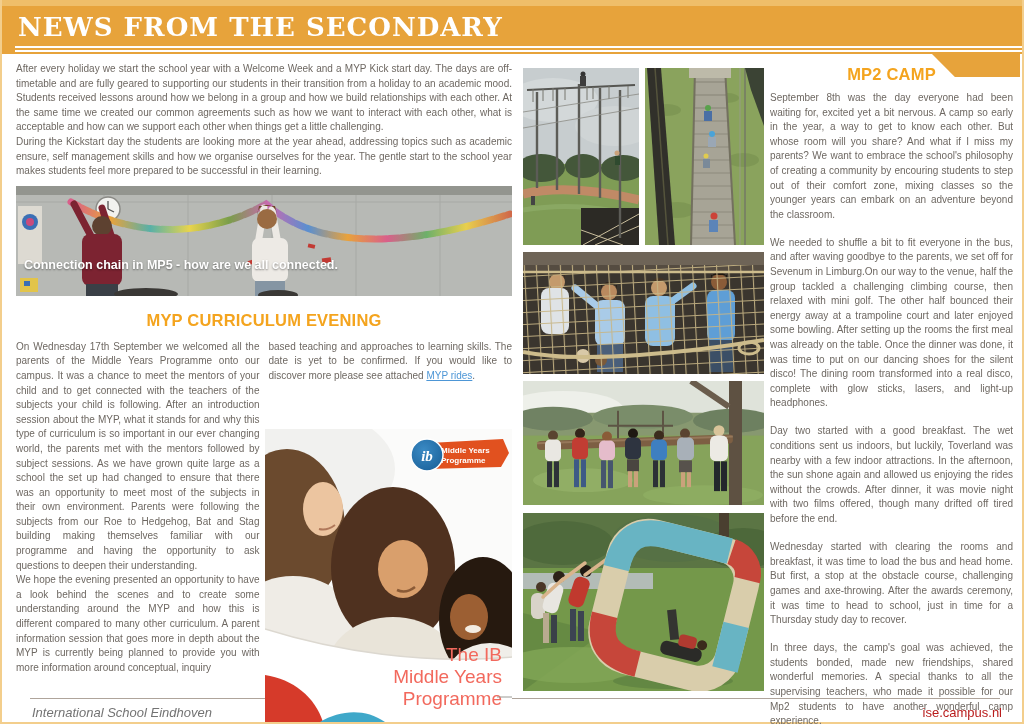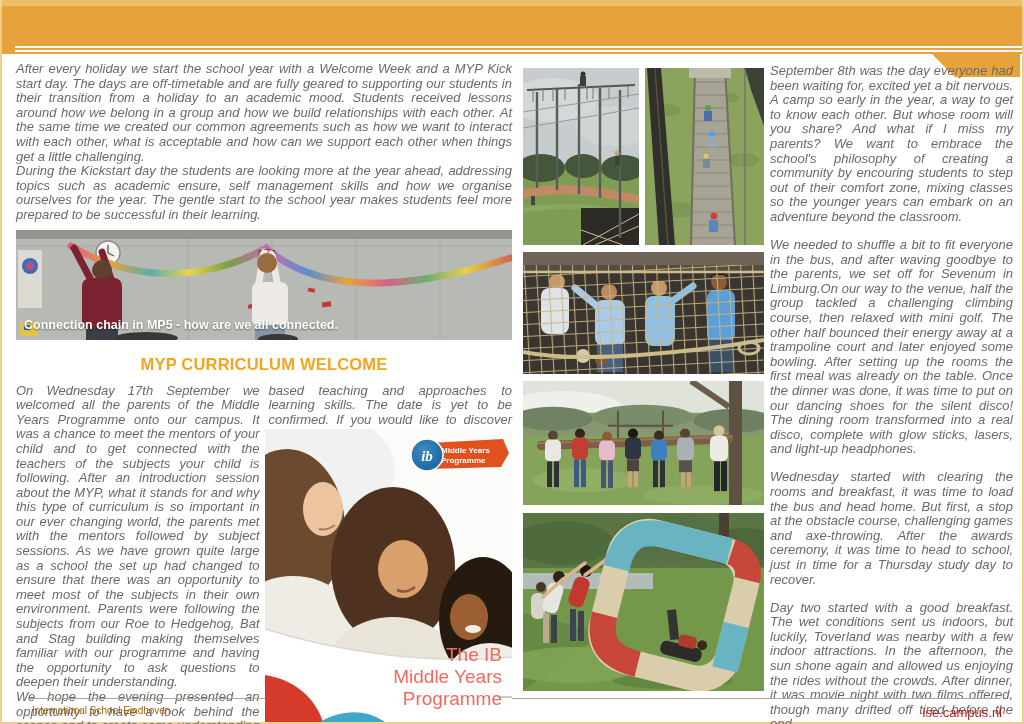--- a/index.html
+++ b/index.html
@@ -12,56 +12,57 @@
   .banner{position:absolute;top:0;left:0;right:0;height:54px;background:#E7A33B;border-top:6px solid #EFBE69;box-sizing:border-box;}
   .banner h1{margin:0;padding:6px 0 0 16px;font-family:"DejaVu Serif",serif;font-weight:700;
              font-size:26px;letter-spacing:1px;color:#ffffff;}
   .banner-rule{position:absolute;left:13px;right:0;bottom:2px;height:6px;
                border-top:2px solid #ffffff;border-bottom:2px solid #ffffff;box-sizing:border-box;}
   .banner-tail{position:absolute;top:54px;right:2px;width:88px;height:23px;background:#E7A33B;
                clip-path:polygon(0 0,100% 0,100% 100%,26% 100%);}
 
   h2.sec{margin:0 0 7px;text-align:center;font-size:16.5px;font-weight:bold;color:#F4A41E;letter-spacing:.2px;line-height:20px;}
   h2.sec.mt{margin-top:14px;}
-  p.body{margin:0;font-size:13px;line-height:14.6px;color:#6E6862;text-align:justify;font-style:italic;}
+  p.body{margin:0;font-size:10px;line-height:14.6px;color:#6E6862;text-align:justify;}
 
   .col-left{position:absolute;left:14px;top:62px;width:496px;}
   .col-right{position:absolute;left:768px;top:64px;width:243px;}
   .col-right p.body{margin:0 0 13.5px;}
 
   figure.chain{position:relative;margin:7px 0 0;width:496px;height:110px;overflow:hidden;}
   figure.chain svg{display:block;}
-  figcaption.cap{position:absolute;left:8px;bottom:8px;color:#ffffff;font-weight:bold;
+  figcaption.cap{position:absolute;left:8px;bottom:24px;color:#ffffff;font-weight:bold;
                  font-size:12.5px;text-shadow:0 1px 2px rgba(0,0,0,.45);}
 
   .two-col{display:flex;gap:9px;margin-top:10px;}
   .tc{flex:1;min-width:0;}
   a.flink{color:#4D96D6;text-decoration:underline;cursor:pointer;}
 
   .photo{position:absolute;overflow:hidden;}
   .photo svg{display:block;width:100%;height:100%;}
   #photoA{left:521px;top:68px;width:116px;height:177px;}
   #photoB{left:643px;top:68px;width:119px;height:177px;}
   #photoC{left:521px;top:252px;width:241px;height:122px;}
   #photoD{left:521px;top:381px;width:241px;height:124px;}
   #photoE{left:521px;top:513px;width:241px;height:178px;}
 
   .flyer{position:absolute;left:263px;top:429px;width:247px;height:293px;z-index:3;background:#fbfbfa;}
   .flyer svg{display:block;width:100%;height:100%;}
 
   .footer-line{position:absolute;left:28px;right:22px;top:698px;border-top:1.5px solid #AFA49B;z-index:1;}
-  .footer-left{position:absolute;left:30px;top:705px;font-size:10px;color:#a16207;z-index:2;}
+  .footer-left{position:absolute;left:30px;top:705px;font-size:13px;color:#737373;z-index:2;font-style:italic;}
   .footer-right{position:absolute;right:20px;top:705px;font-size:13px;color:#b91c1c;z-index:2;text-align:right;}
 </style>
 </head>
 <body>
 
 <div class="page">
 
   <header class="banner">
+    <h1>NEWS FROM THE SECONDARY</h1>
     <div class="banner-rule"></div>
   </header>
   <div class="banner-tail"></div>
 
   <section class="col-left">
     <p class="body">After every holiday we start the school year with a Welcome Week and a MYP Kick start day. The days are off-timetable and are fully geared to supporting our students in their transition from a holiday to an academic mood. Students received lessons around how we belong in a group and how we build relationships with each other. At the same time we created our common agreements such as how we want to interact with each other, what is acceptable and how can we support each other when things get a little challenging.</p>
     <p class="body">During the Kickstart day the students are looking more at the year ahead, addressing topics such as academic ensure, self management skills and how we organise ourselves for the year. The gentle start to the school year makes students feel more prepared to be successful in their learning.</p>
 
     <figure class="chain">
       <svg viewBox="0 0 496 110" width="496" height="110" preserveAspectRatio="none">
@@ -117,21 +118,21 @@
           <path d="M241,30 a10,10 0 0 1 20,-2 l-2,-8 -16,0 z" fill="#6e4526"></path>
           <rect x="236" y="52" width="36" height="44" rx="7" fill="#edeae5"></rect>
           <rect x="239" y="95" width="30" height="15" fill="#8595a3"></rect>
         </g>
         <ellipse cx="130" cy="108" rx="32" ry="6" fill="#3a3835"></ellipse>
         <ellipse cx="262" cy="109" rx="20" ry="5" fill="#3a3835"></ellipse>
       </svg>
       <figcaption class="cap">Connection chain in MP5 - how are we all connected.</figcaption>
     </figure>
 
-    <h2 class="sec mt">MYP CURRICULUM WELCOME</h2>
+    <h2 class="sec mt">MYP CURRICULUM EVENING</h2>
     <div class="two-col">
       <div class="tc">
         <p class="body">On Wednesday 17th September we welcomed all the parents of the Middle Years Programme onto our campus. It was a chance to meet the mentors of your child and to get connected with the teachers of the subjects your child is following. After an introduction session about the MYP, what it stands for and why this type of curriculum is so important in our ever changing world, the parents met with the mentors followed by subject sessions. As we have grown quite large as a school the set up had changed to ensure that there was an opportunity to meet most of the subjects in their own environment. Parents were following the subjects from our Roe to Hedgehog, Bat and Stag building making themselves familiar with our programme and having the opportunity to ask questions to deepen their understanding.</p>
         <p class="body">We hope the evening presented an opportunity to have a look behind the scenes and to create some understanding around the MYP and how this is different compared to many other curriculum. A parent information session that goes more in depth about the MYP is currently being planned to provide you with more information around conceptual, inquiry</p>
       </div>
       <div class="tc">
         <p class="body"><span>based teaching and approaches to learning skills. The date is yet to be confirmed. If you would like to discover more please see attached </span><a class="flink">MYP rides</a><span>.</span></p>
       </div>
     </div>
   </section>
@@ -416,24 +417,25 @@
         <path d="M216,50 C216,36 206,27 194,26" fill="none" stroke="#c6463a" stroke-width="26"></path>
         <rect x="148" y="128" width="42" height="14" rx="6" fill="#2b2b28"></rect>
         <rect x="164" y="118" width="18" height="12" rx="4" fill="#b03a30"></rect>
         <circle cx="188" cy="124" r="5" fill="#3b2a1c"></circle>
         <rect x="150" y="96" width="9" height="30" fill="#343431" transform="rotate(-20 155 110)"></rect>
       </g>
     </svg>
   </div>
 
   <section class="col-right">
+    <h2 class="sec">MP2 CAMP</h2>
     <p class="body">September 8th was the day everyone had been waiting for, excited yet a bit nervous. A camp so early in the year, a way to get to know each other. But whose room will you share? And what if I miss my parents? We want to embrace the school's philosophy of creating a community by encouring students to step out of their comfort zone, mixing classes so the younger years can embark on an adventure beyond the classroom.</p>
     <p class="body">We needed to shuffle a bit to fit everyone in the bus, and after waving goodbye to the parents, we set off for Sevenum in Limburg.On our way to the venue, half the group tackled a challenging climbing course, then relaxed with mini golf. The other half bounced their energy away at a trampoline court and later enjoyed some bowling. After setting up the rooms the first meal was already on the table. Once the dinner was done, it was time to put on our dancing shoes for the silent disco! The dining room transformed into a real disco, complete with glow sticks, lasers, and light-up headphones.</p>
+    <p class="body">Day two started with a good breakfast. The wet conditions sent us indoors, but luckily, Toverland was nearby with a few indoor attractions. In the afternoon, the sun shone again and allowed us enjoying the rides without the crowds.  After dinner, it was movie night with two films offered, though many drifted off tired before the end.</p>
     <p class="body">Wednesday started with clearing the rooms and breakfast, it was time to load the bus and head home. But first, a stop at the obstacle course, challenging games and axe-throwing. After the awards ceremony, it was time to head to school, just in time for a Thursday study day to recover.</p>
-    <p class="body">Day two started with a good breakfast. The wet conditions sent us indoors, but luckily, Toverland was nearby with a few indoor attractions. In the afternoon, the sun shone again and allowed us enjoying the rides without the crowds.  After dinner, it was movie night with two films offered, though many drifted off tired before the end.</p>
     <p class="body">In three days, the camp's goal was achieved, the students bonded, made new friendships, shared wonderful memories. A special thanks to all the supervising teachers, who made it possible for our Mp2 students to have another wonderful camp experience.</p>
   </section>
 
   <div class="footer-line"></div>
   <div class="footer-left">International School Eindhoven</div>
   <div class="footer-right">ise.campus.nl</div>
 
 </div>
 
 </body></html>

